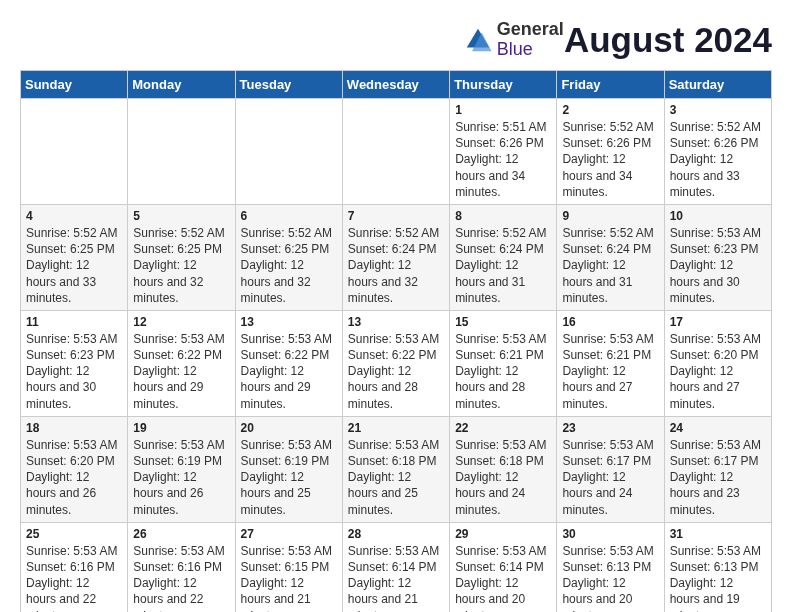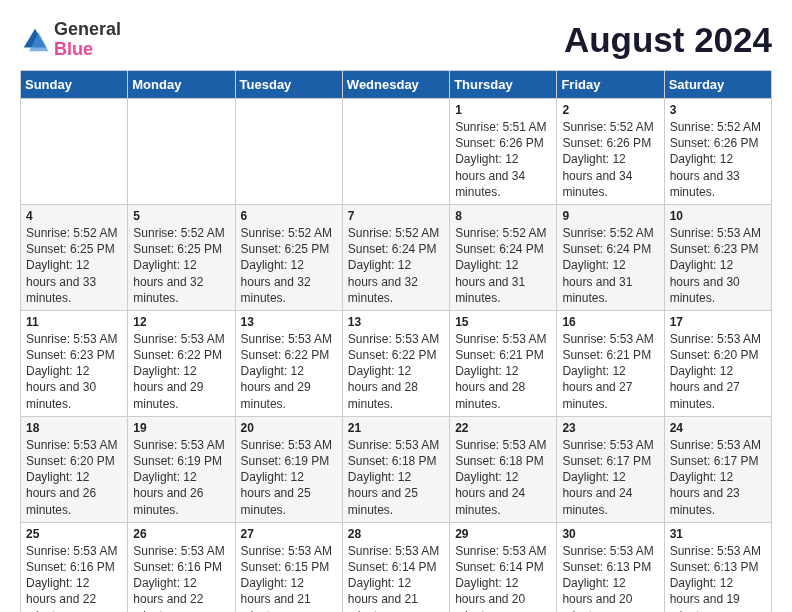--- a/index.html
+++ b/index.html
@@ -5,43 +5,43 @@
     * { box-sizing: border-box; margin: 0; padding: 0; }
     body {
       font-family: Arial, sans-serif;
       background: #fff;
       width: 792px;
       min-height: 612px;
       padding: 20px;
     }
     .header-section {
       display: flex;
-      justify-content: space-between;
+      justify-content: flex-end;
       align-items: flex-start;
       margin-bottom: 10px;
     }
     .logo {
       display: flex;
       align-items: center;
       gap: 4px;
     }
     .logo-text {
       display: flex;
       flex-direction: column;
       line-height: 1.1;
     }
     .logo-general {
       font-size: 18px;
       font-weight: bold;
       color: #333;
     }
     .logo-blue {
       font-size: 18px;
-      font-weight: bold;
-      color: #ec4899;
+      font-weight: normal;
+      color: #4c1d95;
     }
     .logo-icon {
       width: 30px;
       height: 30px;
     }
     .title-section {
       text-align: right;
     }
     .main-title {
       font-size: 35px;

